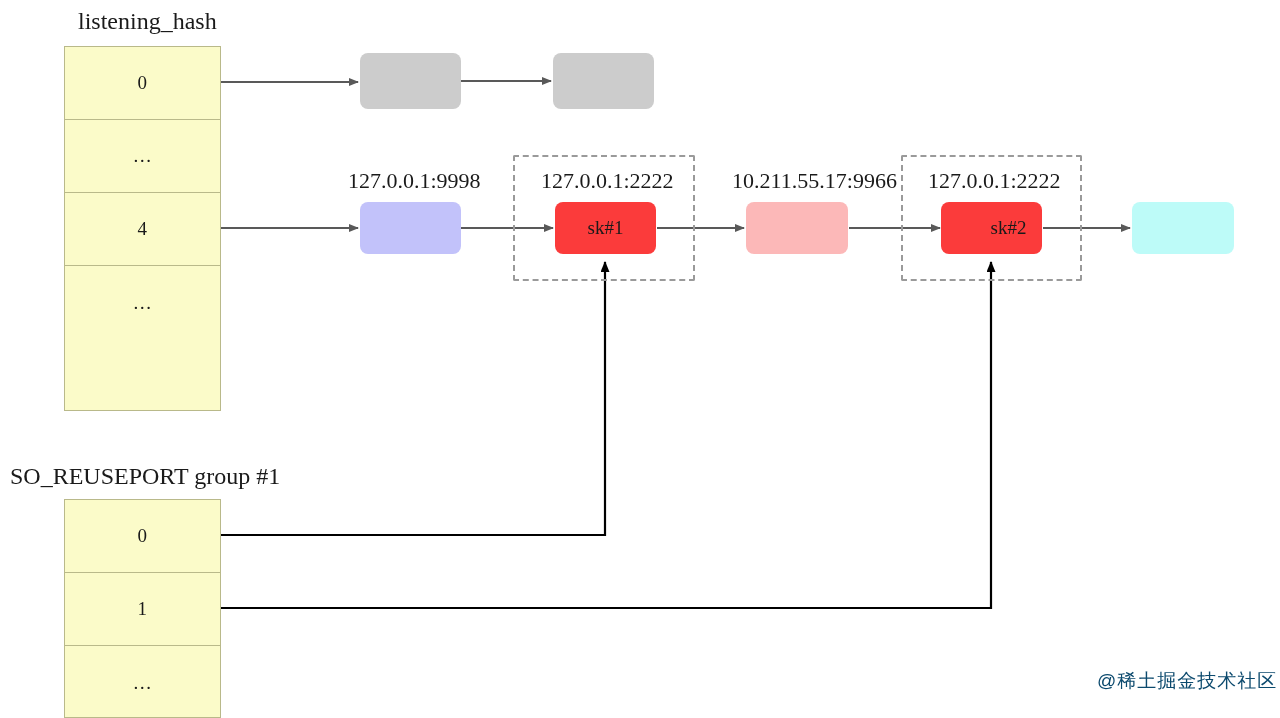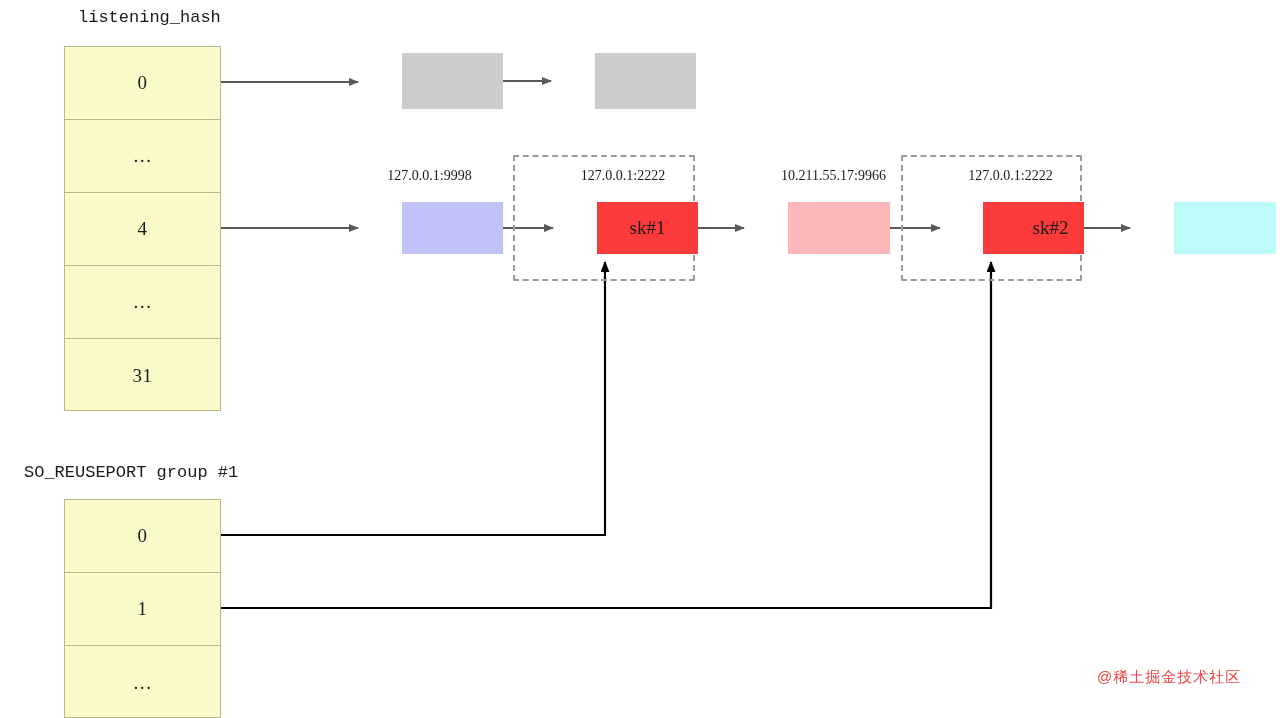--- a/index.html
+++ b/index.html
@@ -25,27 +25,25 @@
     height: 718px;
     pointer-events: none;
   }
   .label {
     position: absolute;
     font-family: "Liberation Serif", "DejaVu Serif", serif;
     color: #1a1a1a;
     white-space: nowrap;
   }
   .title-label {
-    font-size: 17px;
-    font-family: Liberation Mono, monospace;
+    font-size: 24px;
   }
   .addr-label {
-    font-size: 14px;
+    font-size: 22px;
     text-align: center;
-    margin-left: 19px;
   }
   .tbl {
     position: absolute;
     border: 1px solid #b9b98a;
     background: #fbfbc9;
     box-sizing: border-box;
   }
   .tbl-cell {
     height: 73px;
     border-bottom: 1px solid #b9b98a;
@@ -55,46 +53,45 @@
     justify-content: center;
     font-size: 19px;
     color: #1a1a1a;
     letter-spacing: 0.5px;
   }
   .tbl-cell:last-child {
     border-bottom: none;
   }
   .node {
     position: absolute;
-    border-radius: 0;
+    border-radius: 8px;
     box-sizing: border-box;
     display: flex;
     align-items: center;
     justify-content: center;
     font-size: 19px;
     color: #1a1a1a;
-    margin-left: 42px;
   }
   .node-gray   { background: #cccccc; }
   .node-purple { background: #c2c2fa; }
   .node-pink   { background: #fcb8b8; }
   .node-cyan   { background: #bdfbf8; }
   .node-red    { background: #fb3b3b; }
   .dashbox {
     position: absolute;
     border: 2px dashed #9a9a9a;
     border-radius: 2px;
     box-sizing: border-box;
     background: transparent;
   }
   .watermark {
     position: absolute;
     font-family: "Liberation Sans", "DejaVu Sans", sans-serif;
-    font-size: 15px;
-    color: #ef4444;
+    font-size: 19px;
+    color: #0c4a6e;
     letter-spacing: 1px;
     white-space: nowrap;
   }
 </style>
 </head>
 <body>
 
 <div id="canvas">
 
   <svg class="layer" viewBox="0 0 1280 718">
@@ -139,41 +136,40 @@
     </g>
   </svg>
 
   <div class="label title-label" style="left:78px; top:8px;">listening_hash</div>
 
   <div class="tbl" id="listening-hash-table" style="left:64px; top:46px; width:157px; height:365px;">
     <div class="tbl-cell">0</div>
     <div class="tbl-cell">…</div>
     <div class="tbl-cell">4</div>
     <div class="tbl-cell">…</div>
-    <div class="tbl-cell">31</div>
   </div>
 
   <div class="node node-gray" style="left:360px; top:53px; width:101px; height:56px;"></div>
   <div class="node node-gray" style="left:553px; top:53px; width:101px; height:56px;"></div>
 
   <div class="dashbox" style="left:513px; top:155px; width:182px; height:126px;"></div>
   <div class="dashbox" style="left:901px; top:155px; width:181px; height:126px;"></div>
 
   <div class="label addr-label" style="left:348px; top:168px; width:125px;">127.0.0.1:9998</div>
   <div class="label addr-label" style="left:541px; top:168px; width:126px;">127.0.0.1:2222</div>
   <div class="label addr-label" style="left:728px; top:168px; width:173px;">10.211.55.17:9966</div>
   <div class="label addr-label" style="left:928px; top:168px; width:127px;">127.0.0.1:2222</div>
 
   <div class="node node-purple" style="left:360px; top:202px; width:101px; height:52px;"></div>
   <div class="node node-red" style="left:555px; top:202px; width:101px; height:52px;">sk#1</div>
   <div class="node node-pink" style="left:746px; top:202px; width:102px; height:52px;"></div>
   <div class="node node-red" style="left:941px; top:202px; width:101px; height:52px;padding-left:34px;">sk#2</div>
   <div class="node node-cyan" style="left:1132px; top:202px; width:102px; height:52px;"></div>
 
-  <div class="label title-label" style="left:10px; top:463px;margin-left:14px;">SO_REUSEPORT group #1</div>
+  <div class="label title-label" style="left:10px; top:463px;">SO_REUSEPORT group #1</div>
 
   <div class="tbl" id="reuseport-table" style="left:64px; top:499px; width:157px; height:219px;">
     <div class="tbl-cell">0</div>
     <div class="tbl-cell">1</div>
     <div class="tbl-cell">…</div>
   </div>
 
   <div class="watermark" style="left:1097px; top:668px;">@稀土掘金技术社区</div>
 
 </div>

